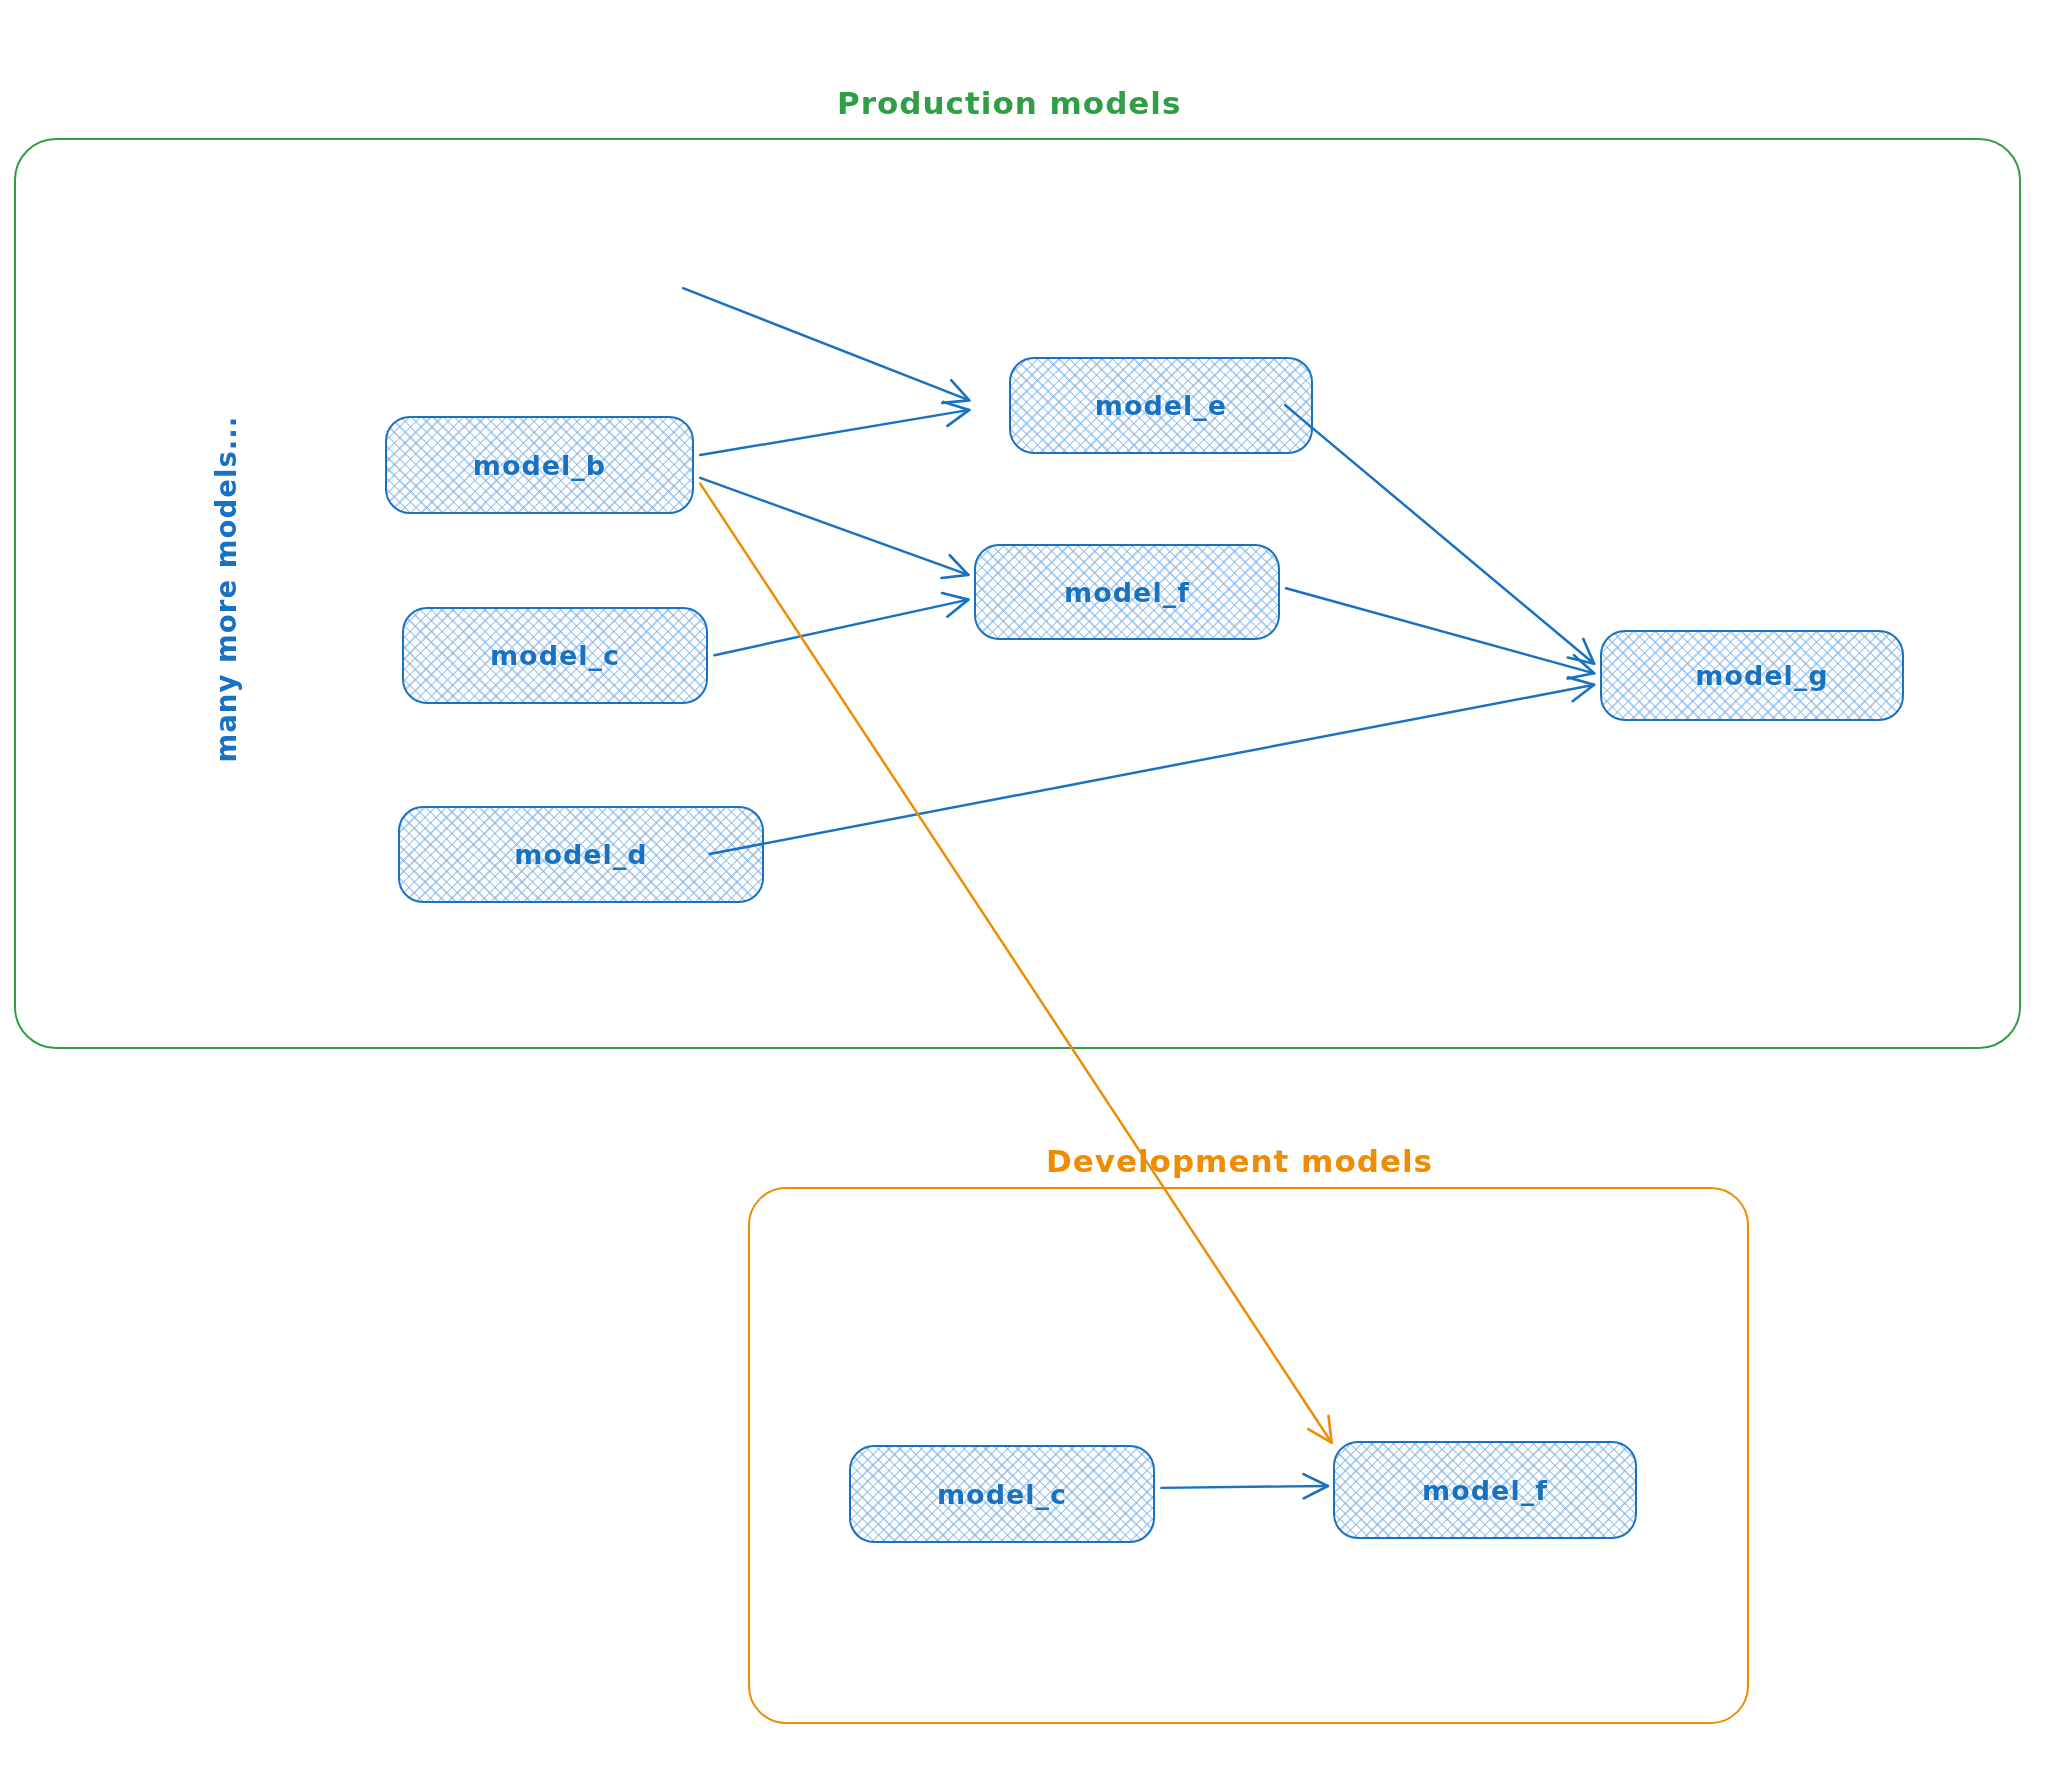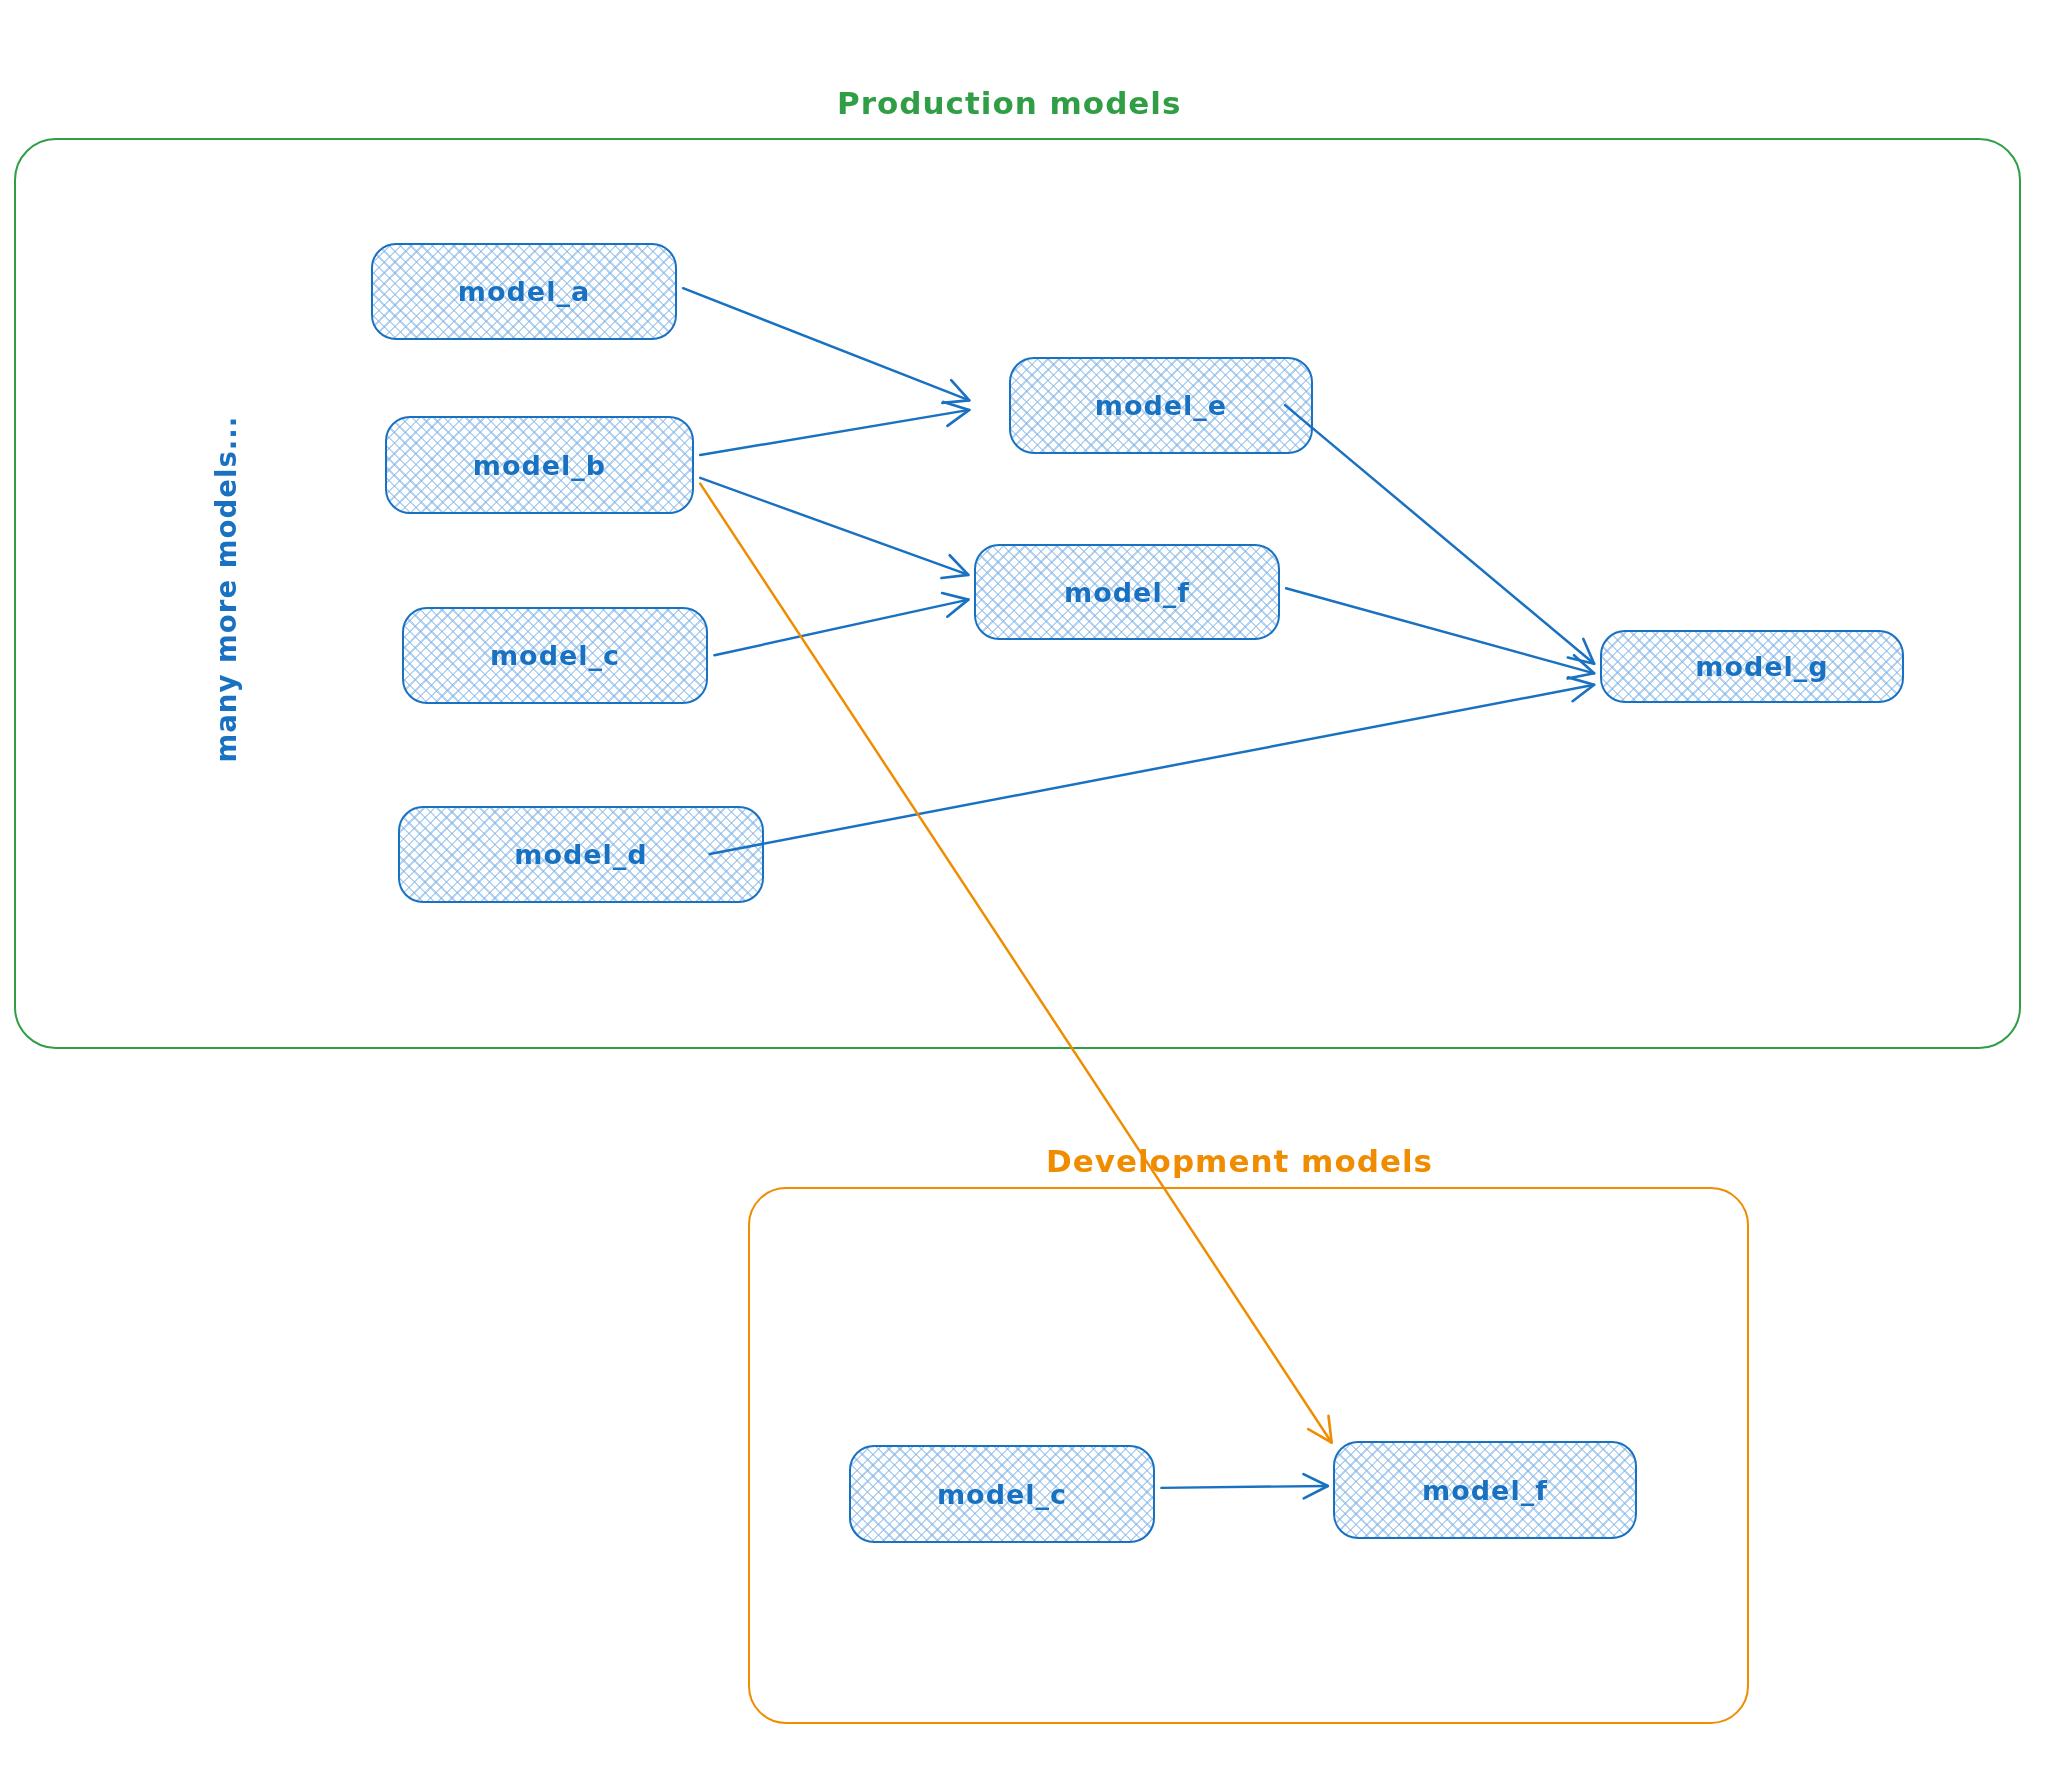--- a/index.html
+++ b/index.html
@@ -79,23 +79,20 @@
 <body>
 
 <div id="canvas">
 
   <div class="group-title" id="production-title">Production models</div>
 
   <div class="container-box" id="production-box"></div>
 
   <div class="side-label">many more models...</div>
 
-  <div class="node" style="left:371px; top:243px; width:306px; height:97px;">
-    <span class="node-label">model_a</span>
-  </div>
 
   <div class="node" style="left:385px; top:416px; width:309px; height:98px;">
     <span class="node-label">model_b</span>
   </div>
 
   <div class="node" style="left:402px; top:607px; width:306px; height:97px;">
     <span class="node-label">model_c</span>
   </div>
 
   <div class="node" style="left:398px; top:806px; width:366px; height:97px;">
@@ -103,21 +100,21 @@
   </div>
 
   <div class="node" style="left:968px; top:357px; width:304px; height:97px;margin-left:41px;">
     <span class="node-label">model_e</span>
   </div>
 
   <div class="node" style="left:974px; top:544px; width:306px; height:96px;">
     <span class="node-label">model_f</span>
   </div>
 
-  <div class="node" style="left:1600px; top:630px; width:304px; height:73px;padding-left:20px;">
+  <div class="node" style="left:1600px; top:630px; width:304px; height:91px;padding-left:20px;">
     <span class="node-label">model_g</span>
   </div>
 
   <div class="group-title" id="development-title">Development models</div>
 
   <div class="container-box" id="development-box"></div>
 
   <div class="node" style="left:849px; top:1445px; width:306px; height:98px;">
     <span class="node-label">model_c</span>
   </div>

